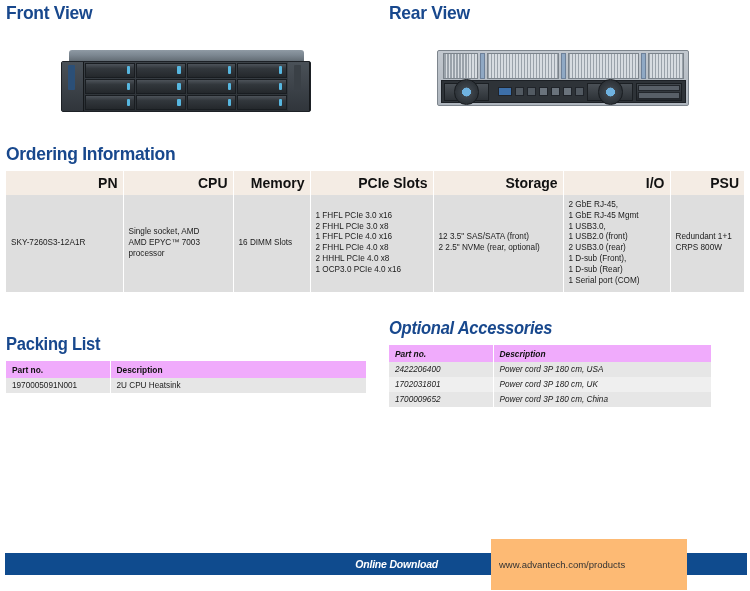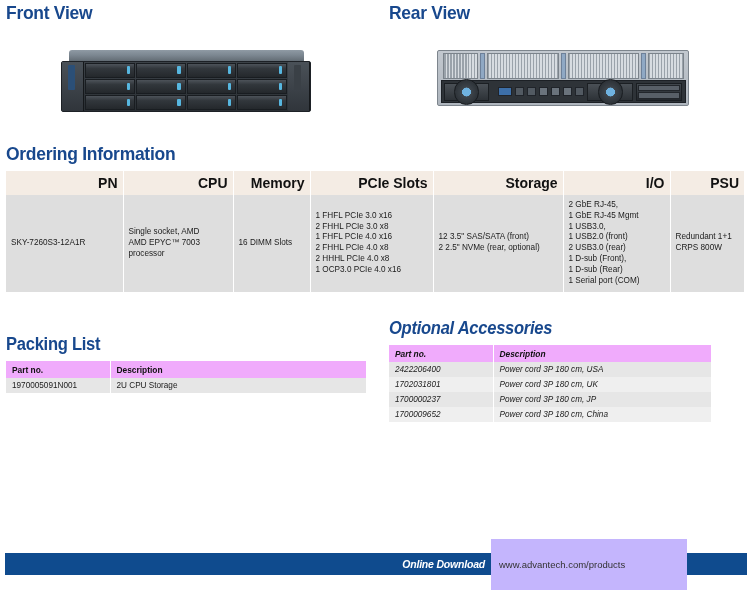--- a/index.html
+++ b/index.html
@@ -198,26 +198,27 @@
   }
   .footer .dl-label {
     color: #ffffff; font-weight: bold; font-size: 10.5px;
     font-family: "Liberation Sans Narrow", "Liberation Sans", sans-serif;
     letter-spacing: -0.2px;
     margin-right: 6px;
     white-space: nowrap;
     font-style: italic;
   }
   .footer .url-box {
-    background: #c4b5fd;
+    background: #fdba74;
     color: #333;
     font-size: 9.5px;
     padding: 20px 8px;
     min-width: 196px;
     white-space: nowrap;
+    margin-left: 47px;
   }
 </style>
 </head>
 <body>
 
 <div class="page">
 
   <div class="views">
 
     <div class="view-col front">
@@ -335,21 +336,21 @@
     <table class="lt">
       <thead>
         <tr>
           <th style="width:104px">Part no.</th>
           <th>Description</th>
         </tr>
       </thead>
       <tbody>
         <tr>
           <td>1970005091N001</td>
-          <td>2U CPU Storage</td>
+          <td>2U CPU Heatsink</td>
         </tr>
       </tbody>
     </table>
   </div>
 
   <div class="optional">
     <span class="sec-head small">Optional Accessories</span>
     <table class="lt">
       <thead>
         <tr>
@@ -360,24 +361,20 @@
       <tbody>
         <tr>
           <td>2422206400</td>
           <td>Power cord 3P 180 cm, USA</td>
         </tr>
         <tr>
           <td>1702031801</td>
           <td>Power cord 3P 180 cm, UK</td>
         </tr>
         <tr>
-          <td>1700000237</td>
-          <td>Power cord 3P 180 cm, JP</td>
-        </tr>
-        <tr>
           <td>1700009652</td>
           <td>Power cord 3P 180 cm, China</td>
         </tr>
       </tbody>
     </table>
   </div>
 
   <div class="footer">
     <span class="dl-label">Online Download</span>
     <span class="url-box">www.advantech.com/products</span>

